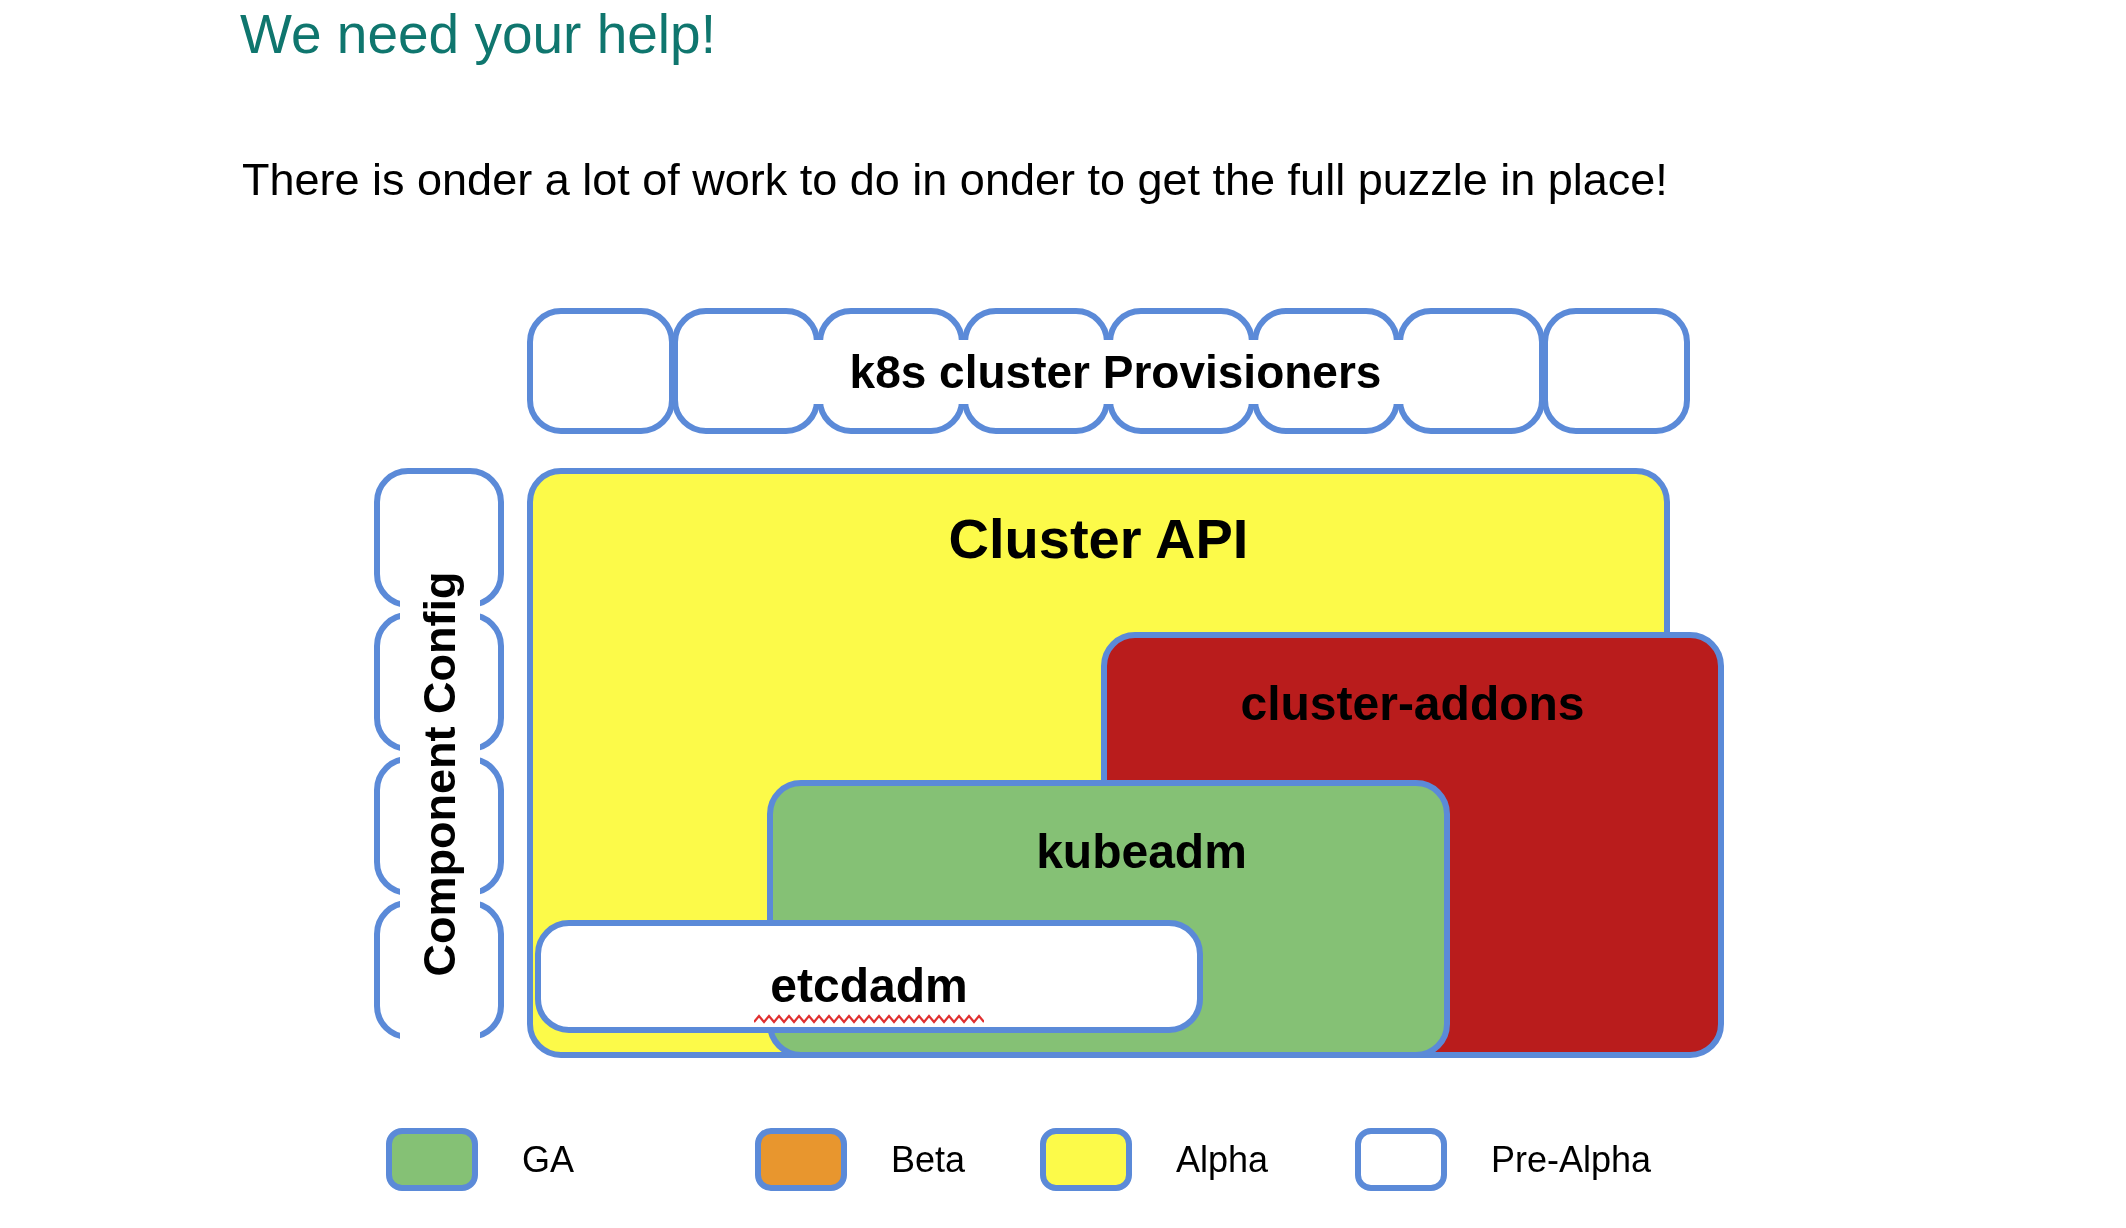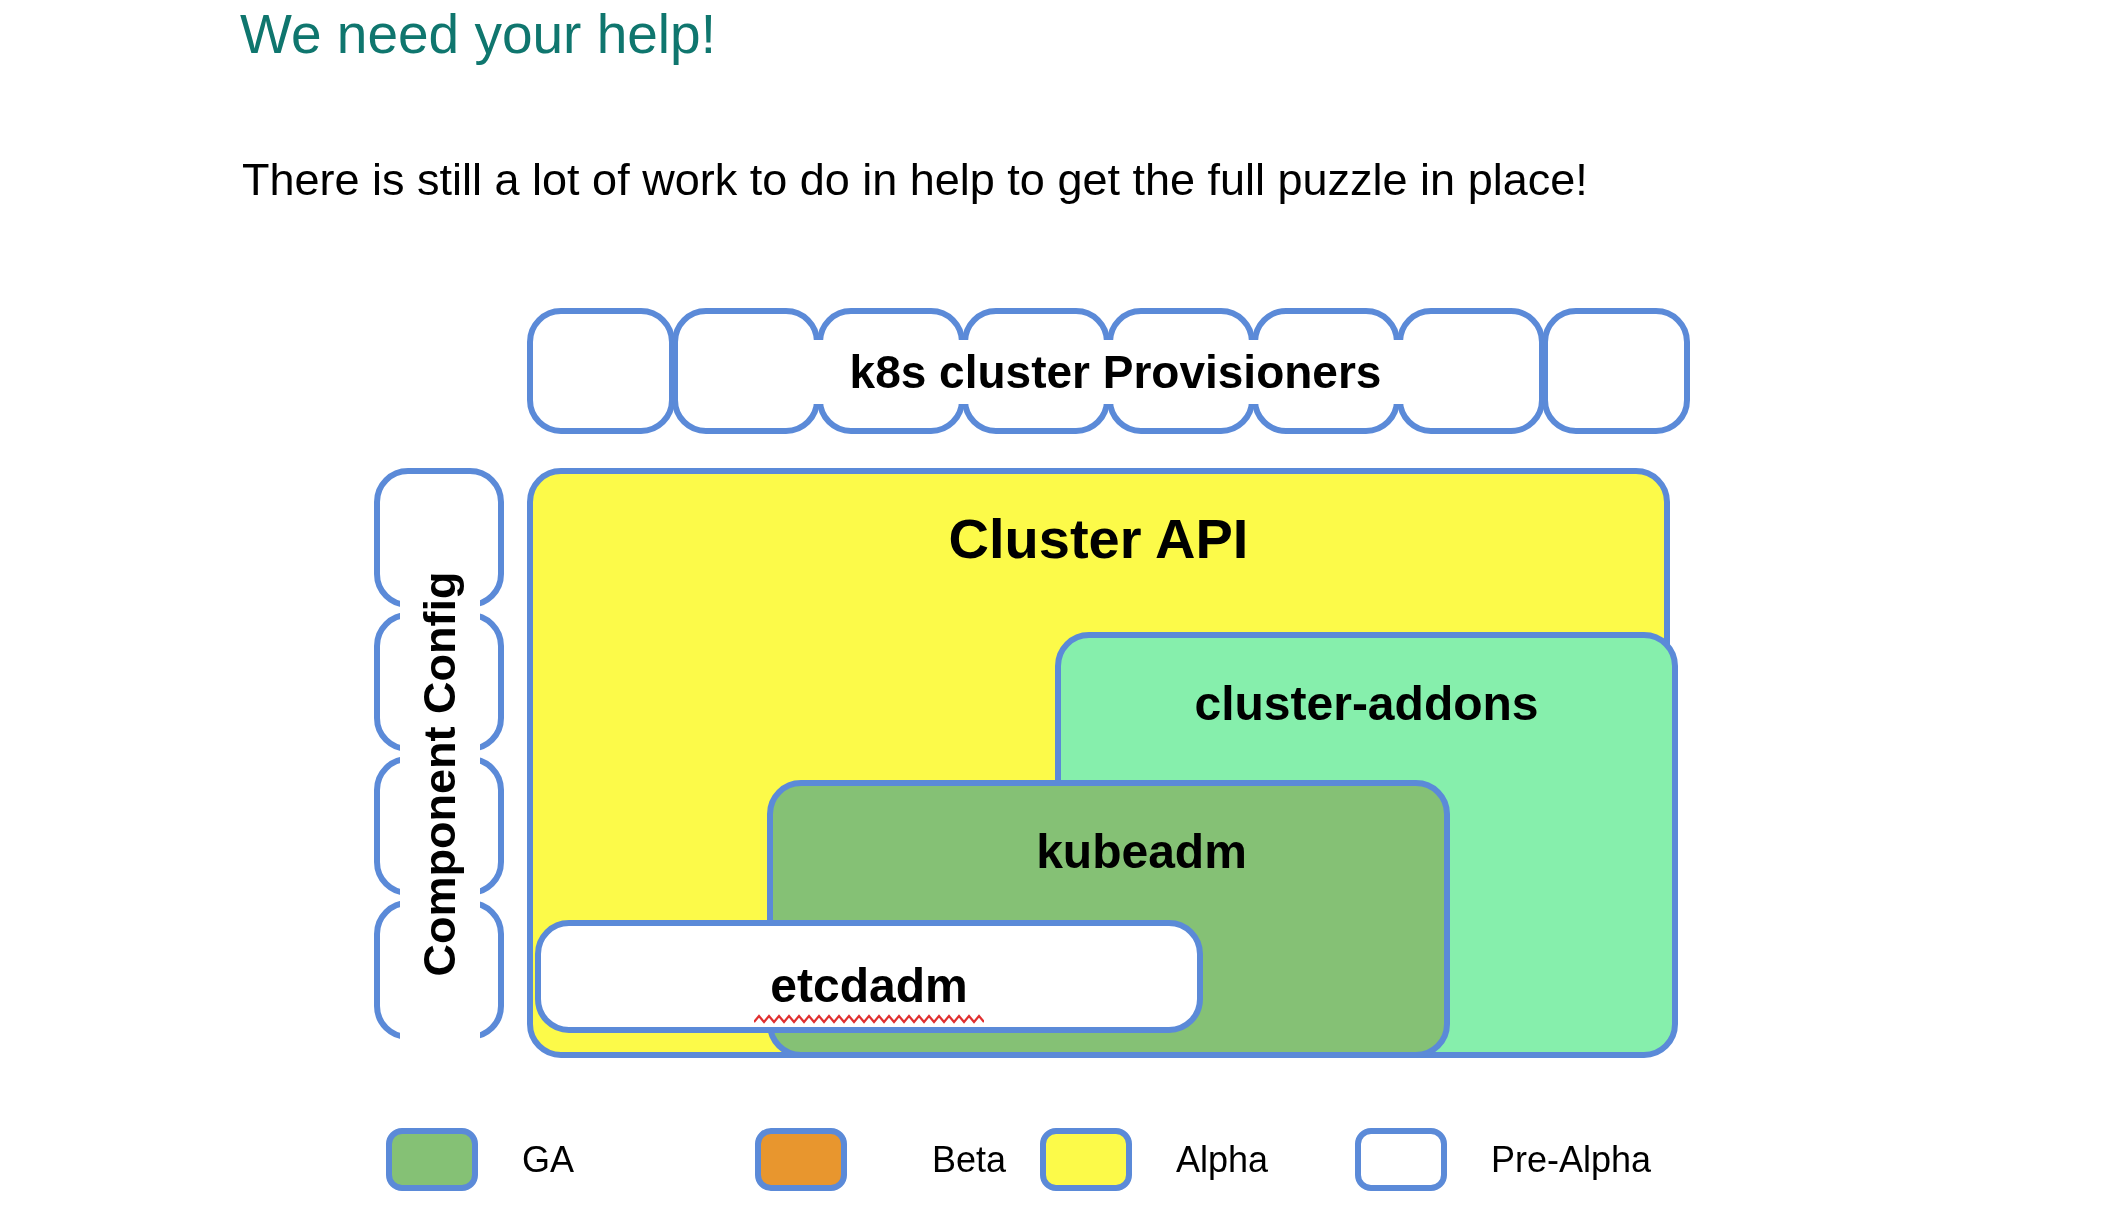--- a/index.html
+++ b/index.html
@@ -116,22 +116,22 @@
     text-align: center;
     font-weight: bold;
     color: #000;
     white-space: nowrap;
   }
 
   #node-cluster-api { left: 527px; top: 468px; width: 1143px; height: 590px;
                       background: #fcfa49; z-index: 1; }
   #node-cluster-api .node-label { top: 32px; font-size: 56px; }
 
-  #node-cluster-addons { left: 1055px; top: 632px; width: 623px; height: 426px;
-                         background: #86efac; z-index: 2; }
+  #node-cluster-addons { left: 1101px; top: 632px; width: 623px; height: 426px;
+                         background: #b91c1c; z-index: 2; }
   #node-cluster-addons .node-label { top: 38px; font-size: 48px; }
 
   #node-kubeadm { left: 767px; top: 780px; width: 683px; height: 278px;
                   background: #85c175; z-index: 3; }
   #node-kubeadm .node-label { top: 38px; font-size: 48px; margin-left: 33px; }
 
   #node-etcdadm { left: 535px; top: 920px; width: 668px; height: 113px;
                   background: #ffffff; z-index: 4; }
   #node-etcdadm .node-label { top: 32px; font-size: 48px; }
 
@@ -164,21 +164,21 @@
     font-size: 36px;
     white-space: nowrap;
     color: #000;
   }
 </style>
 </head>
 <body>
 
 <div class="slide-title">We need your help!</div>
 
-<div class="slide-subtitle">There is still a lot of work to do in help to get the full puzzle in place!</div>
+<div class="slide-subtitle">There is onder a lot of work to do in onder to get the full puzzle in place!</div>
 
 <div id="provisioner-strip">
 
   <div class="prov-box green" style="left:527px;"></div>
   <div class="prov-box green" style="left:672px;"></div>
   <div class="prov-box green" style="left:817px;"></div>
   <div class="prov-box orange" style="left:962px;"></div>
   <div class="prov-box orange" style="left:1107px;"></div>
   <div class="prov-box orange" style="left:1252px;"></div>
   <div class="prov-box yellow" style="left:1397px;"></div>
@@ -219,21 +219,21 @@
              L150,8 L155,2 L160,8 L165,2 L170,8 L175,2 L180,8 L185,2 L190,8
              L195,2 L200,8 L205,2 L210,8 L215,2 L220,8 L225,2 L230,8" fill="none" stroke="#e03030" stroke-width="2.2"></path>
   </svg>
 </div>
 
 <div class="legend-item" style="left:386px;">
   <div class="legend-swatch" style="background:#85c175;"></div>
   <div class="legend-text">GA</div>
 </div>
 
-<div class="legend-item" style="left:755px;gap:41px;">
+<div class="legend-item" style="left:755px;">
   <div class="legend-swatch" style="background:#e8962e;"></div>
   <div class="legend-text">Beta</div>
 </div>
 
 <div class="legend-item" style="left:1040px;">
   <div class="legend-swatch" style="background:#fcfa49;"></div>
   <div class="legend-text">Alpha</div>
 </div>
 
 <div class="legend-item" style="left:1355px;">

